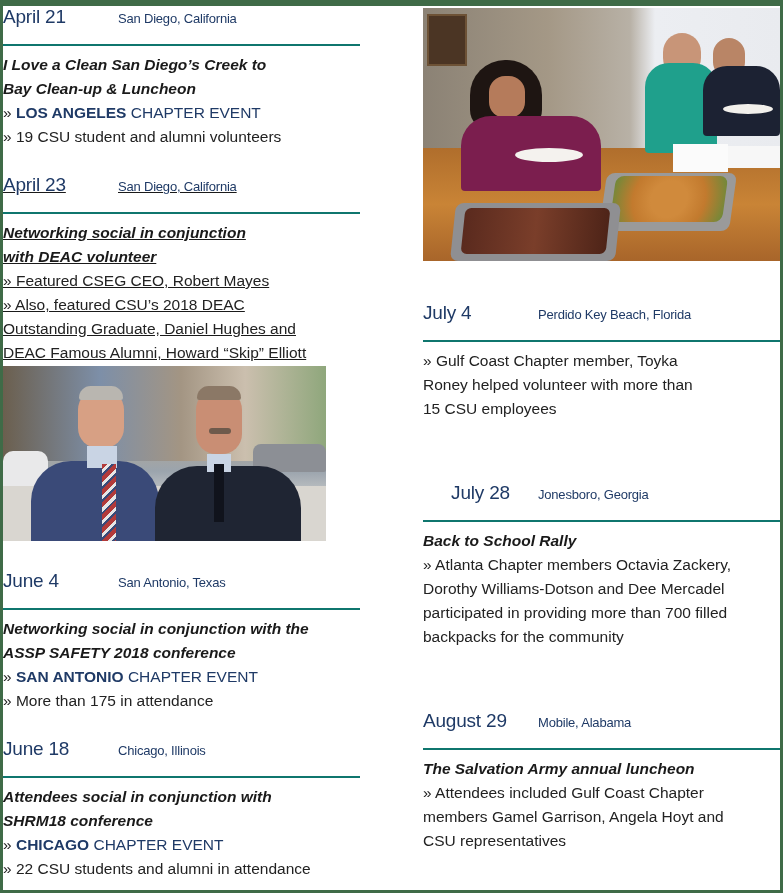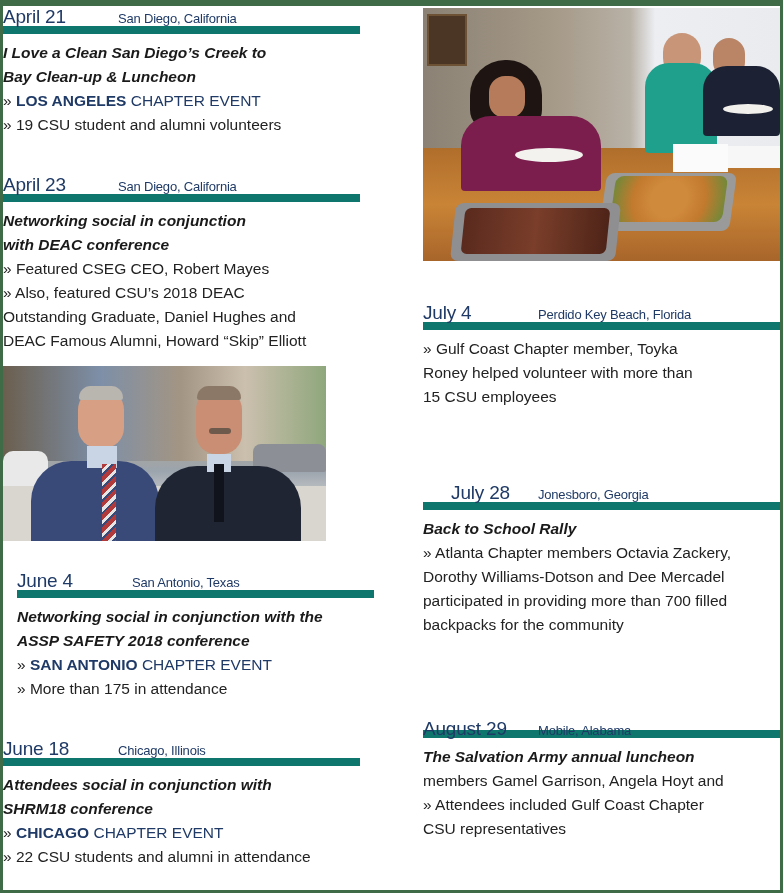--- a/index.html
+++ b/index.html
@@ -4,21 +4,21 @@
 <style>
   * { box-sizing: border-box; margin: 0; padding: 0; }
   html, body { width: 783px; height: 893px; background: #ffffff; overflow: hidden; }
   body { position: relative; font-family: "Liberation Sans", sans-serif; color: #1a1a1a; }
   .frame-top { position: absolute; left: 0; top: 0; width: 783px; height: 6px; background: #3f6b47; }
   .frame-left { position: absolute; left: 0; top: 0; width: 3px; height: 893px; background: #3f6b47; }
   .frame-right { position: absolute; right: 0; top: 0; width: 3px; height: 893px; background: #3f6b47; }
   .frame-bottom { position: absolute; left: 0; bottom: 0; width: 783px; height: 3px; background: #3f6b47; }
 
   .event { position: absolute; }
-  .event-head { display: flex; align-items: baseline; height: 28px; border-bottom: 8px solid #0f766e; padding-bottom: 16px; }
+  .event-head { display: flex; align-items: baseline; height: 40px; border-bottom: 2px solid #0f766e; padding-bottom: 16px; }
   .ev-date { color: #1f3a66; font-size: 19px; font-weight: normal; letter-spacing: -0.2px; }
   .ev-loc { color: #1f3a66; font-size: 13px; letter-spacing: -0.2px; }
   .ev-body { padding-top: 7px; font-size: 15.5px; line-height: 24px; color: #222; }
   .ev-title { font-style: italic; font-weight: bold; color: #1a1a1a; }
   .ev-line { color: #222; }
   .chapter-strong { font-weight: bold; color: #1f3a66; }
   .chapter-rest { color: #1f3a66; }
   .bullet { color: #222; }
 
   .photo { position: absolute; overflow: hidden; }
@@ -46,28 +46,28 @@
     <div class="ev-title">Bay Clean-up &amp; Luncheon</div>
     <div>
       <span class="bullet">»</span>
       <span class="chapter-strong">LOS ANGELES</span>
       <span class="chapter-rest">CHAPTER EVENT</span>
     </div>
     <div class="ev-line">» 19 CSU student and alumni volunteers</div>
   </div>
 </div>
 
-<div class="event" style="left:3px; top:174px; width:357px;">
+<div class="event" style="left:3px; top:174px; width:357px;text-decoration:underline;">
   <div class="event-head">
     <span class="ev-date" style="width:115px;">April 23</span>
     <span class="ev-loc">San Diego, California</span>
   </div>
   <div class="ev-body">
     <div class="ev-title">Networking social in conjunction</div>
-    <div class="ev-title">with DEAC conference</div>
+    <div class="ev-title">with DEAC volunteer</div>
     <div class="ev-line">» Featured CSEG CEO, Robert Mayes</div>
     <div class="ev-line">» Also, featured CSU’s 2018 DEAC</div>
     <div class="ev-line">Outstanding Graduate, Daniel Hughes and</div>
     <div class="ev-line">DEAC Famous Alumni, Howard “Skip” Elliott</div>
   </div>
 </div>
 
 <div class="photo photo-men">
 
   <div class="shape" style="left:0;top:0;width:323px;height:95px;background:linear-gradient(90deg,#6b5f4e 0%,#7d8fa8 30%,#a39583 55%,#cbbfae 75%,#8fa77c 100%);"></div>
@@ -82,21 +82,21 @@
   <div class="shape" style="left:99px;top:98px;width:14px;height:77px;background:repeating-linear-gradient(135deg,#b23a3a 0 4px,#e6e6e6 4px 7px,#3a4a78 7px 9px);"></div>
 
   <div class="shape" style="left:152px;top:100px;width:146px;height:75px;background:#1f2533;border-radius:42px 42px 0 0;"></div>
   <div class="shape" style="left:193px;top:22px;width:46px;height:66px;background:#c98e74;border-radius:22px 22px 20px 20px;"></div>
   <div class="shape" style="left:194px;top:20px;width:44px;height:14px;background:#8b7866;border-radius:20px 20px 4px 4px;"></div>
   <div class="shape" style="left:206px;top:62px;width:22px;height:6px;background:#6e5a4c;border-radius:3px;"></div>
   <div class="shape" style="left:204px;top:88px;width:24px;height:18px;background:#c9d4e4;"></div>
   <div class="shape" style="left:211px;top:98px;width:10px;height:58px;background:#10131c;"></div>
 </div>
 
-<div class="event" style="left:17px; top:570px; width:357px;">
+<div class="event" style="left:3px; top:570px; width:357px;">
   <div class="event-head">
     <span class="ev-date" style="width:115px;">June 4</span>
     <span class="ev-loc">San Antonio, Texas</span>
   </div>
   <div class="ev-body">
     <div class="ev-title">Networking social in conjunction with the</div>
     <div class="ev-title">ASSP SAFETY 2018 conference</div>
     <div>
       <span class="bullet">»</span>
       <span class="chapter-strong">SAN ANTONIO</span>
@@ -171,22 +171,22 @@
     <div class="ev-title">Back to School Rally</div>
     <div class="ev-line">» Atlanta Chapter members Octavia Zackery,</div>
     <div class="ev-line">Dorothy Williams-Dotson and Dee Mercadel</div>
     <div class="ev-line">participated in providing more than 700 filled</div>
     <div class="ev-line">backpacks for the community</div>
   </div>
 </div>
 
 <div class="event" style="left:423px; top:710px; width:357px;">
   <div class="event-head">
-    <span class="ev-date" style="width:115px;margin-top:8px;">August 29</span>
+    <span class="ev-date" style="width:115px;">August 29</span>
     <span class="ev-loc">Mobile, Alabama</span>
   </div>
   <div class="ev-body">
     <div class="ev-title">The Salvation Army annual luncheon</div>
+    <div class="ev-line">» Attendees included Gulf Coast Chapter</div>
     <div class="ev-line">members Gamel Garrison, Angela Hoyt and</div>
-    <div class="ev-line">» Attendees included Gulf Coast Chapter</div>
     <div class="ev-line">CSU representatives</div>
   </div>
 </div>
 
 </body></html>

